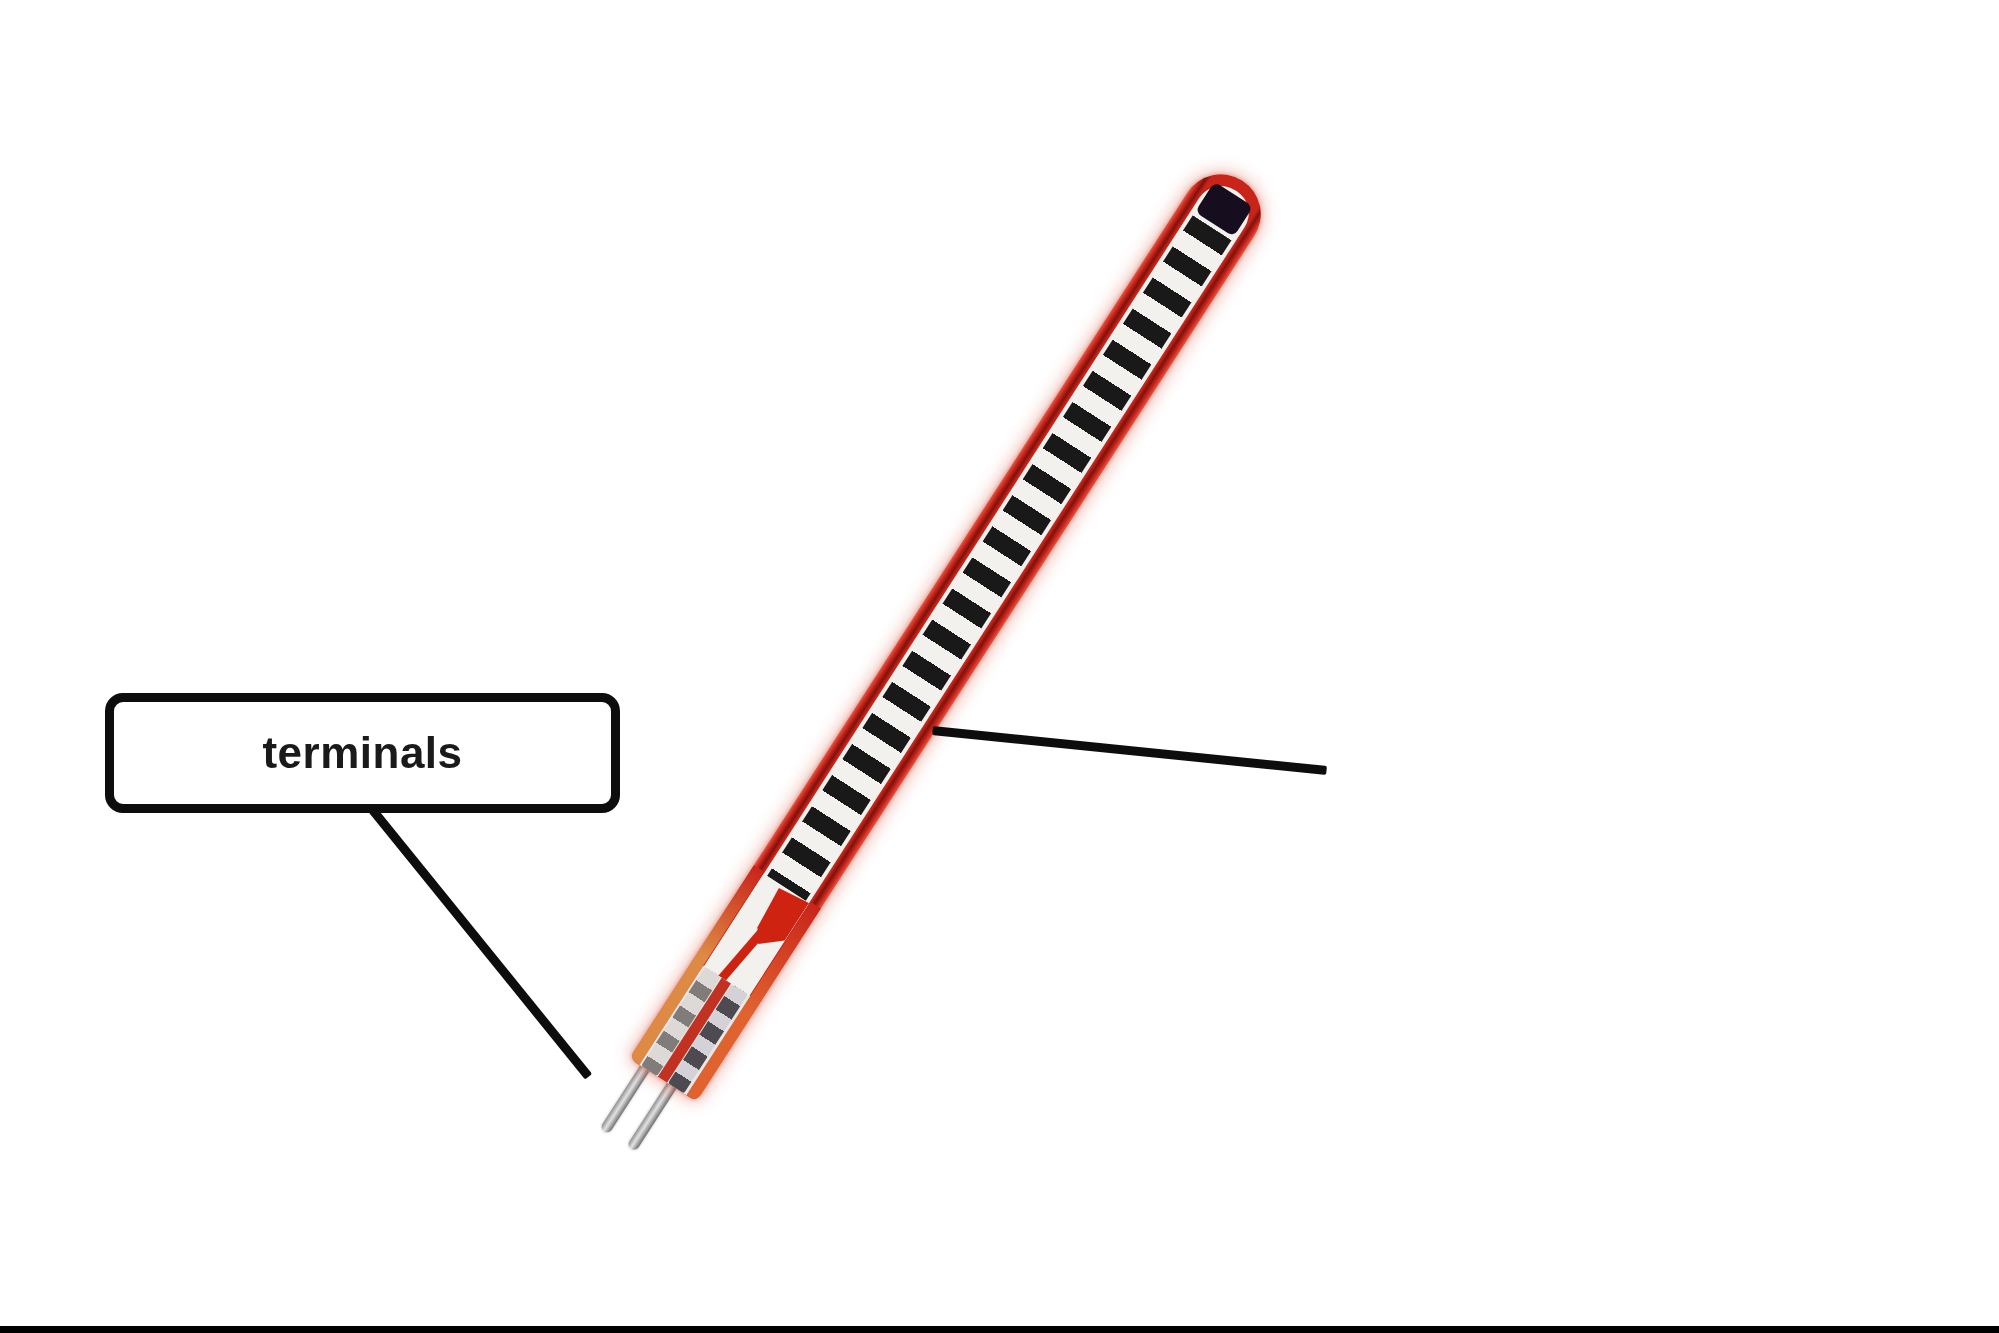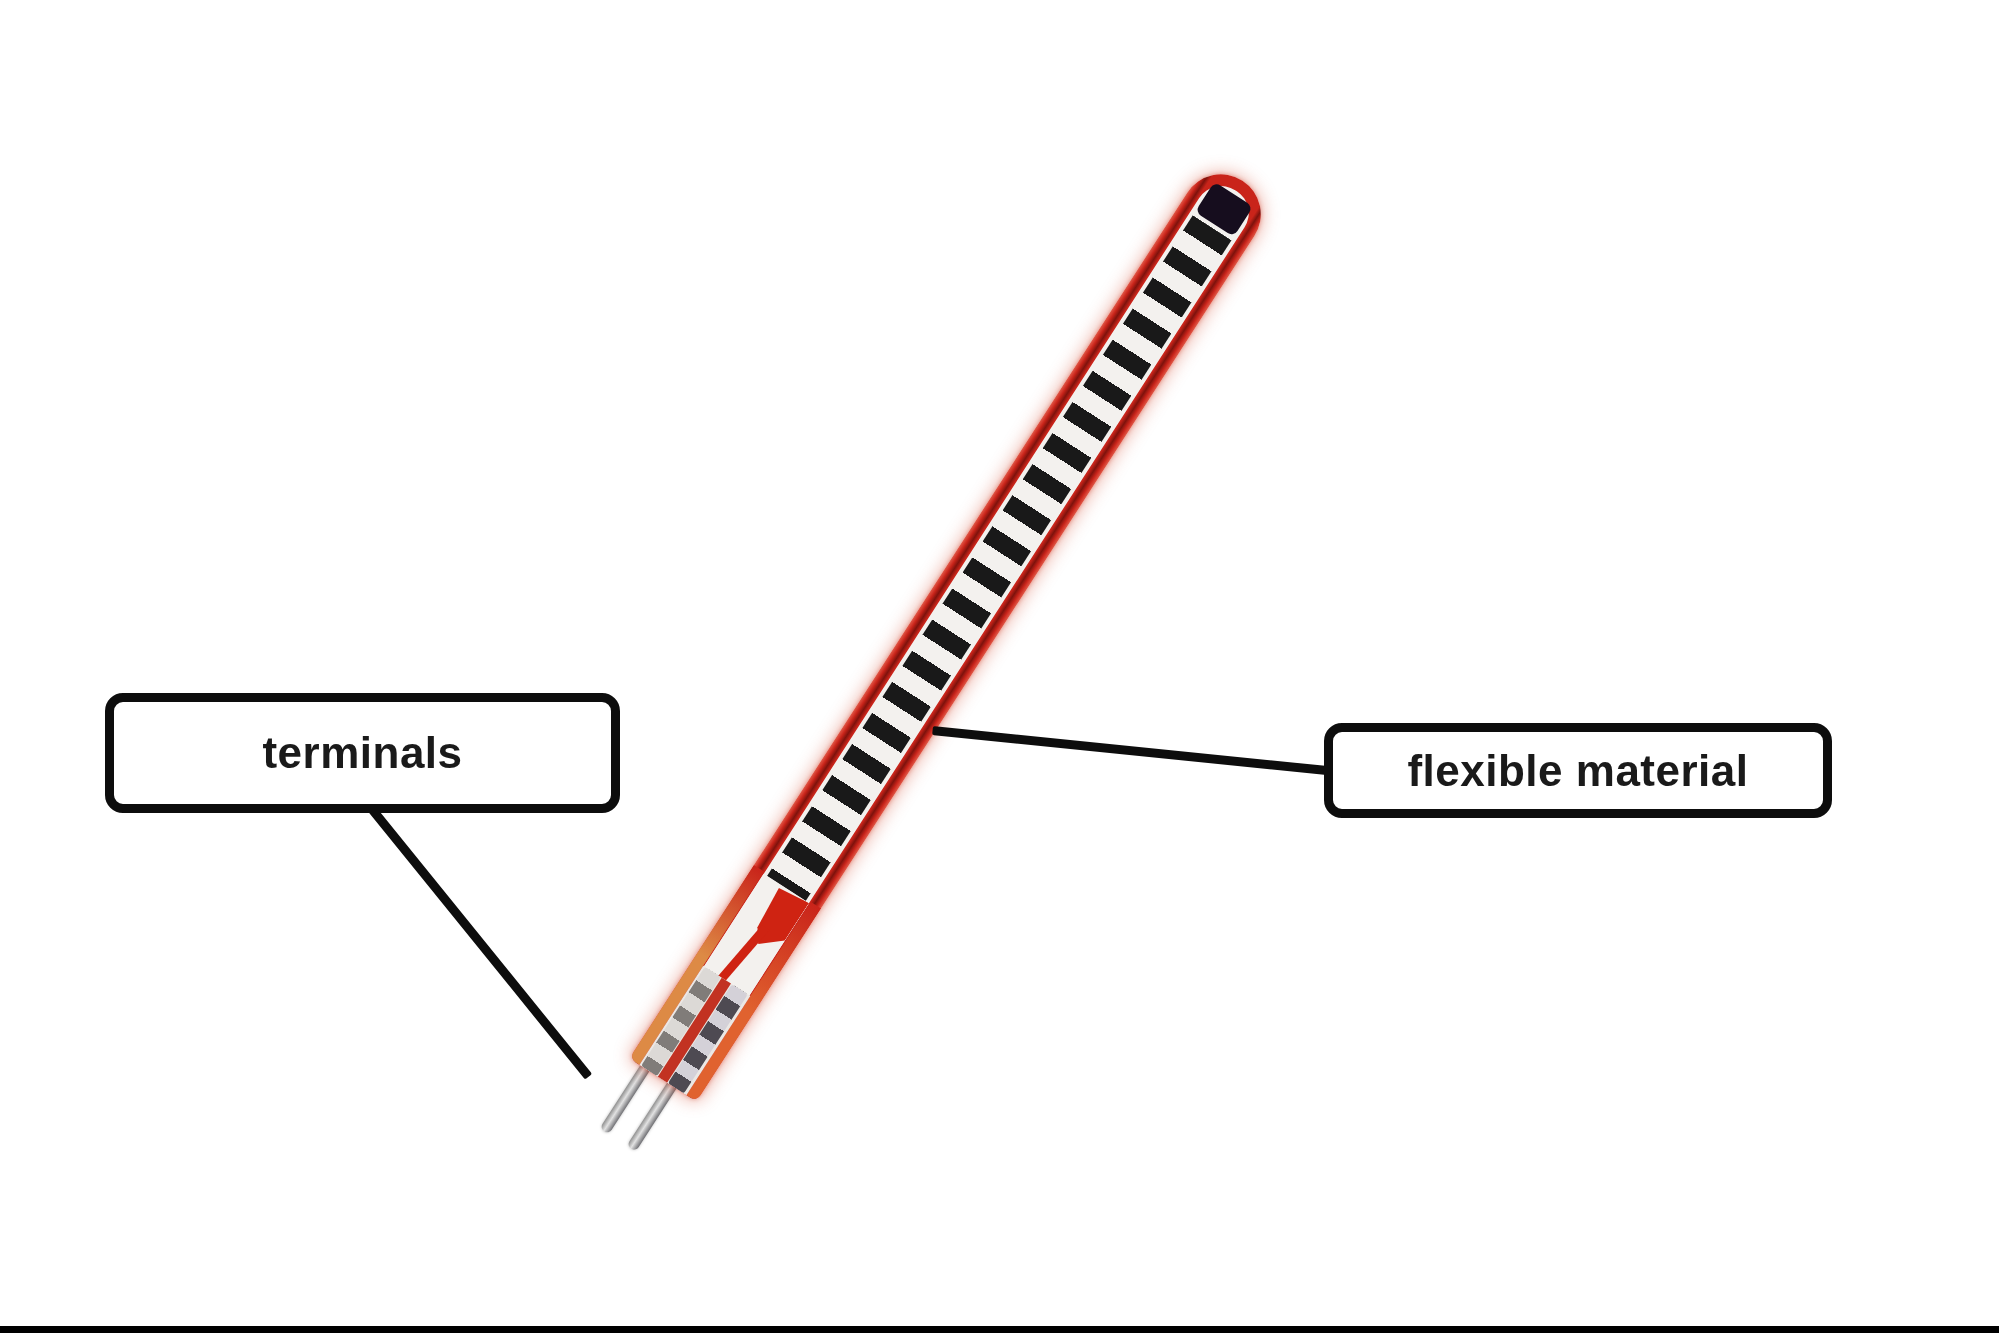--- a/index.html
+++ b/index.html
@@ -138,18 +138,15 @@
       </div>
     </div>
   </div>
 
   <div class="leader terminals"></div>
   <div class="leader flexible"></div>
 
   <div class="label-box terminals">
     <span>terminals</span>
   </div>
-  <div class="label-box flexible">
-    <span>flexible material</span>
-  </div>
 
   <div class="bottom-rule"></div>
 </div>
 
 </body></html>

